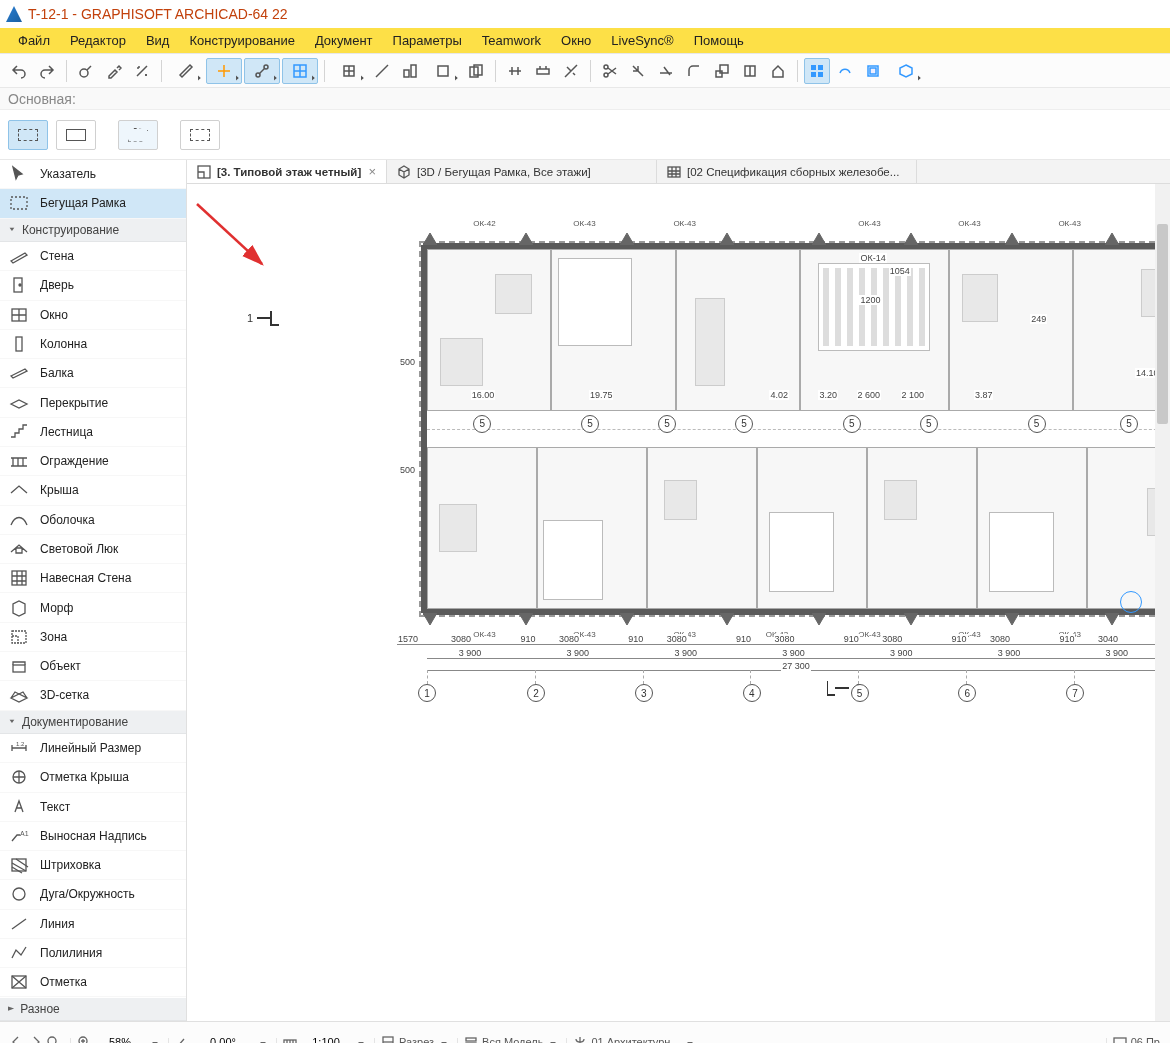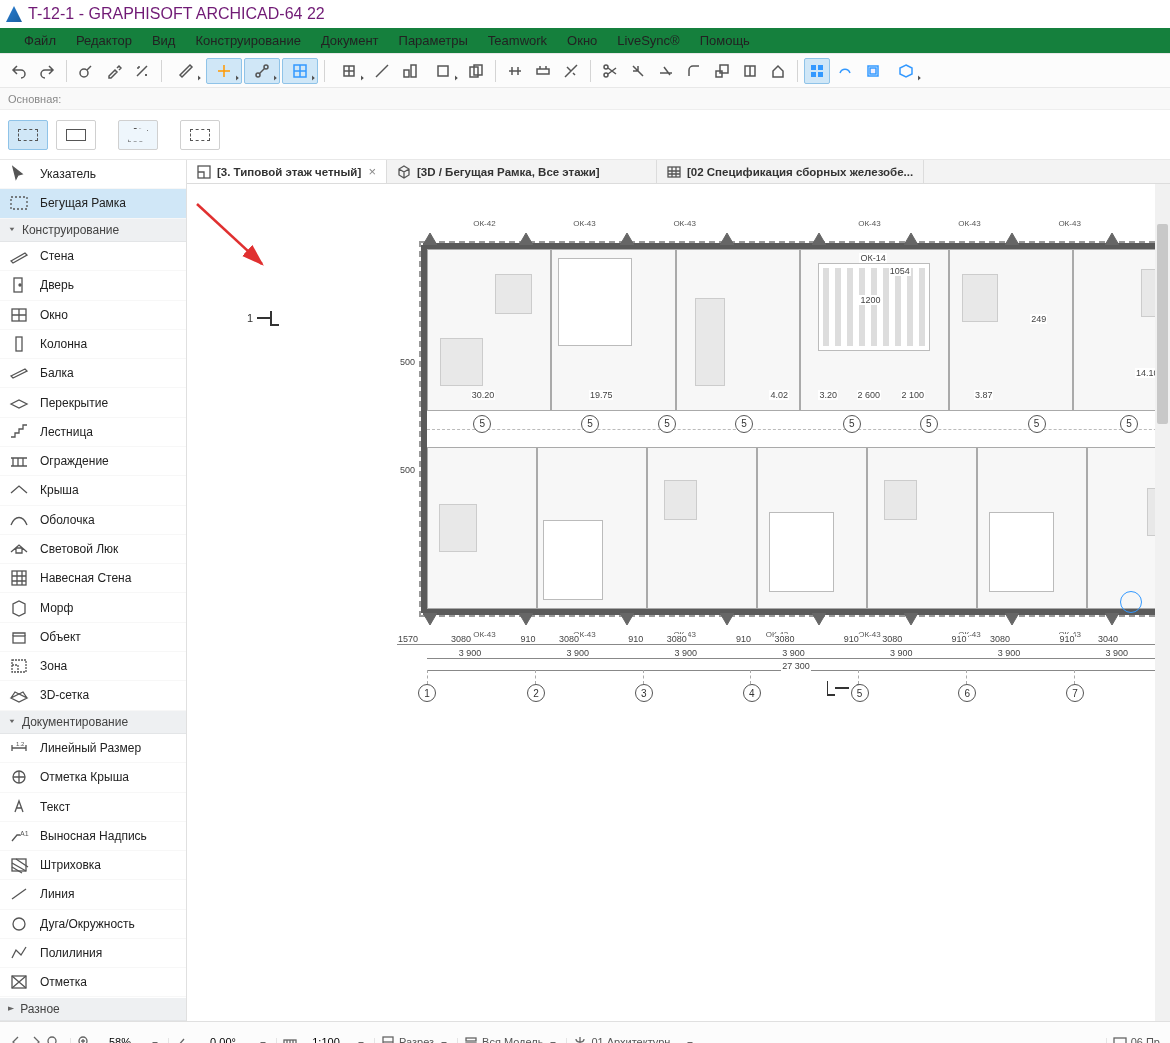--- a/index.html
+++ b/index.html
@@ -1,39 +1,39 @@
 <!DOCTYPE html>
 <html><head>
 <meta charset="utf-8">
 <style>
 * { box-sizing: border-box; margin: 0; padding: 0; font-family: "Segoe UI", Tahoma, sans-serif; }
 body { background: #fff; width: 1170px; height: 1043px; overflow: hidden; font-size: 12px; color: #333; }
 
 
 .titlebar { height: 28px; display: flex; align-items: center; padding: 0 6px; background: #fff; }
 .app-icon { width: 16px; height: 16px; background: linear-gradient(135deg,#2a7fd4,#1a5fa0); margin-right: 6px; display:inline-block; clip-path: polygon(50% 0,100% 100%,0 100%);}
-.titlebar span { font-size: 16px; color: #701a75; }
-
-
-.menubar { height: 26px; display: flex; align-items: center; padding: 0 14px; background: #15803d; border-bottom: 1px solid #e8e8e8;}
+.titlebar span { font-size: 14px; color: #c2410c; }
+
+
+.menubar { height: 26px; display: flex; align-items: center; padding: 0 8px; background: #fde047; border-bottom: 1px solid #e8e8e8;}
 .menubar .menu-item { padding: 3px 10px; cursor: default; font-size: 13px; color:#222; }
 
 
 .toolbar { height: 34px; display: flex; align-items: center; padding: 0 6px; gap: 2px; background: #fcfcfc; border-bottom: 1px solid #e8e8e8;}
 .tb-btn { width: 26px; height: 26px; display:flex; align-items:center; justify-content:center; border:1px solid transparent; border-radius:2px; cursor:default; position:relative;}
 .tb-btn.active { background:#d0e7f7; border-color:#8fc3e8;}
 .tb-btn.dd::after { content:''; position:absolute; right:1px; bottom:1px; border:3px solid transparent; border-top-color:#555; border-right-color:#555; transform:rotate(45deg) scale(0.6);}
 .tb-btn.wide { width:36px;}
 .tb-btn.wide.dd::after{ right:2px; bottom:2px;}
 .tb-sep { width:1px; height:22px; background:#d4d4d4; margin:0 4px;}
 .tb-btn svg { width:16px; height:16px; stroke:#555; fill:none; stroke-width:1.5;}
 
 
 .toolbar2 { height: 22px; display:flex; align-items:center; padding:0 8px; background:#f9f9f9; border-bottom:1px solid #eee; font-size:11px; color:#888;}
-.toolbar2 span{ font-size:11px;}
+.toolbar2 span{ font-size:14px;}
 
 
 .infobar { height: 50px; display:flex; align-items:center; padding:0 8px; gap:8px; background:#fff; border-bottom:1px solid #e8e8e8;}
 .info-btn { width:40px; height:30px; border:1px solid #d0d0d0; background:#fff; display:flex; align-items:center; justify-content:center; border-radius:2px;}
 .info-btn.active { background:#d0e7f7; border-color:#8fc3e8;}
 .info-btn.sel { background:#eef6fc;}
 .info-btn .rect { width:20px; height:12px; border:1px dashed #555;}
 .info-btn .rect.solid{ border-style:solid;}
 .info-btn .poly { width:20px; height:14px; position:relative;}
 .info-btn .poly::before{content:'';position:absolute;inset:0;border:1px dashed #555; clip-path: polygon(0 100%, 30% 0, 100% 20%, 80% 100%);}
@@ -47,21 +47,21 @@
 .tool-item .ticon svg{ width:20px; height:18px; stroke:#555; fill:none; stroke-width:1.3;}
 .tool-item .tlabel{ font-size:12px; color:#222;}
 .tool-cat { display:flex; align-items:center; height:24px; padding:0 8px; gap:6px; background:#eef0f2; font-size:12px; color:#444; font-weight:500; border-bottom:1px solid #e3e5e7;}
 .tool-cat::before { content:'▼'; font-size:8px; color:#666; transform:scaleY(0.7);}
 .tool-cat.collapsed::before{ content:'▶'; font-size:8px;}
 .tool-cat.bottomcat { margin-top:auto;}
 
 
 .canvas-area { flex:1; display:flex; flex-direction:column; position:relative; background:#fff;}
 .tabs { height:24px; display:flex; align-items:stretch; background:#f3f3f3; border-bottom:1px solid #dcdcdc;}
-.tab { display:flex; align-items:center; padding:0 10px; gap:6px; font-size:11.5px; color:#333; border-right:1px solid #dcdcdc; min-width:200px; max-width:280px; position:relative;font-weight:bold;}
+.tab { display:flex; align-items:center; padding:0 10px; gap:6px; font-size:11.5px; color:#333; border-right:1px solid #dcdcdc; min-width:200px; max-width:280px; position:relative;}
 .tab.active{ background:#fff; font-weight:600;}
 .tab .close{ margin-left:auto; font-size:13px; color:#888; font-weight:normal;}
 .tab .ticon2{ width:14px; height:14px; display:flex; align-items:center; justify-content:center;}
 .tab .ticon2 svg{ width:14px; height:14px; stroke:#555; fill:none; stroke-width:1.3;}
 
 .viewport { flex:1; background:#ffffff; position:relative; overflow:hidden;}
 
 
 .plan-wrap { position:absolute; left:40px; top:30px; right:30px; bottom:250px; }
 .plan { position:absolute; left:200px; top:35px; width:770px; height:360px;}
@@ -437,37 +437,37 @@
         <span class="ticon">
           <svg viewBox="0 0 20 18">
             <path d="M4 14V5l6-3 6 3v9l-6 3z"></path>
           </svg>
         </span>
         <span class="tlabel">Морф</span>
       </div>
     <div class="tool-item">
         <span class="ticon">
           <svg viewBox="0 0 20 18">
+            <path d="M3 3h14v12H3zM3 8h6v7" stroke-dasharray="2 1"></path>
+          </svg>
+        </span>
+        <span class="tlabel">Зона</span>
+      </div>
+    <div class="tool-item">
+        <span class="ticon">
+          <svg viewBox="0 0 20 18">
             <rect x="4" y="8" width="12" height="7"></rect>
             <path d="M4 8V5h12v3"></path>
           </svg>
         </span>
         <span class="tlabel">Объект</span>
       </div>
     <div class="tool-item">
         <span class="ticon">
           <svg viewBox="0 0 20 18">
-            <path d="M3 3h14v12H3zM3 8h6v7" stroke-dasharray="2 1"></path>
-          </svg>
-        </span>
-        <span class="tlabel">Зона</span>
-      </div>
-    <div class="tool-item">
-        <span class="ticon">
-          <svg viewBox="0 0 20 18">
             <path d="M2 12l8-4 8 4-8 4zM2 12l4-6 4 2M18 12l-4-6-4 2"></path>
           </svg>
         </span>
         <span class="tlabel">3D-сетка</span>
       </div>
 
     <div class="tool-cat">
         <span>Документирование</span>
       </div>
 
@@ -511,32 +511,32 @@
           <svg viewBox="0 0 20 18">
             <rect x="3" y="3" width="14" height="12"></rect>
             <path d="M3 7l14 8M3 11l10 6M7 3l12 8"></path>
           </svg>
         </span>
         <span class="tlabel">Штриховка</span>
       </div>
     <div class="tool-item">
         <span class="ticon">
           <svg viewBox="0 0 20 18">
+            <circle cx="10" cy="9" r="6"></circle>
+          </svg>
+        </span>
+        <span class="tlabel">Дуга/Окружность</span>
+      </div>
+    <div class="tool-item">
+        <span class="ticon">
+          <svg viewBox="0 0 20 18">
             <path d="M3 14L17 4"></path>
           </svg>
         </span>
         <span class="tlabel">Линия</span>
-      </div>
-    <div class="tool-item">
-        <span class="ticon">
-          <svg viewBox="0 0 20 18">
-            <circle cx="10" cy="9" r="6"></circle>
-          </svg>
-        </span>
-        <span class="tlabel">Дуга/Окружность</span>
       </div>
     <div class="tool-item">
         <span class="ticon">
           <svg viewBox="0 0 20 18">
             <path d="M3 14l4-8 5 5 5-8"></path>
           </svg>
         </span>
         <span class="tlabel">Полилиния</span>
       </div>
     <div class="tool-item">
@@ -677,21 +677,21 @@
           <div class="beam-label" style="bottom:-30px;left:32%">ОК-43</div>
           <div class="beam-label" style="bottom:-30px;left:44%">ОК-43</div>
           <div class="beam-label" style="bottom:-30px;left:56%">ОК-43</div>
           <div class="beam-label" style="bottom:-30px;left:69%">ОК-43</div>
           <div class="beam-label" style="bottom:-30px;left:82%">ОК-43</div>
 
           <div class="row-top">
             <div class="unit">
                 <div class="furn" style="left:10%;top:55%;width:35%;height:30%"></div>
                 <div class="furn" style="left:55%;top:15%;width:30%;height:25%"></div>
-                <div class="dim-label" style="left:35%;bottom:6%">30.20</div>
+                <div class="dim-label" style="left:35%;bottom:6%">16.00</div>
               </div>
             <div class="unit">
                 <div class="room" style="left:5%;top:5%;width:60%;height:55%"></div>
                 <div class="dim-label" style="left:30%;bottom:6%">19.75</div>
               </div>
             <div class="unit">
                 <div class="furn" style="left:15%;top:30%;width:25%;height:55%"></div>
                 <div class="dim-label" style="right:8%;bottom:6%">4.02</div>
               </div>
             <div class="unit" style="flex:1.2">

